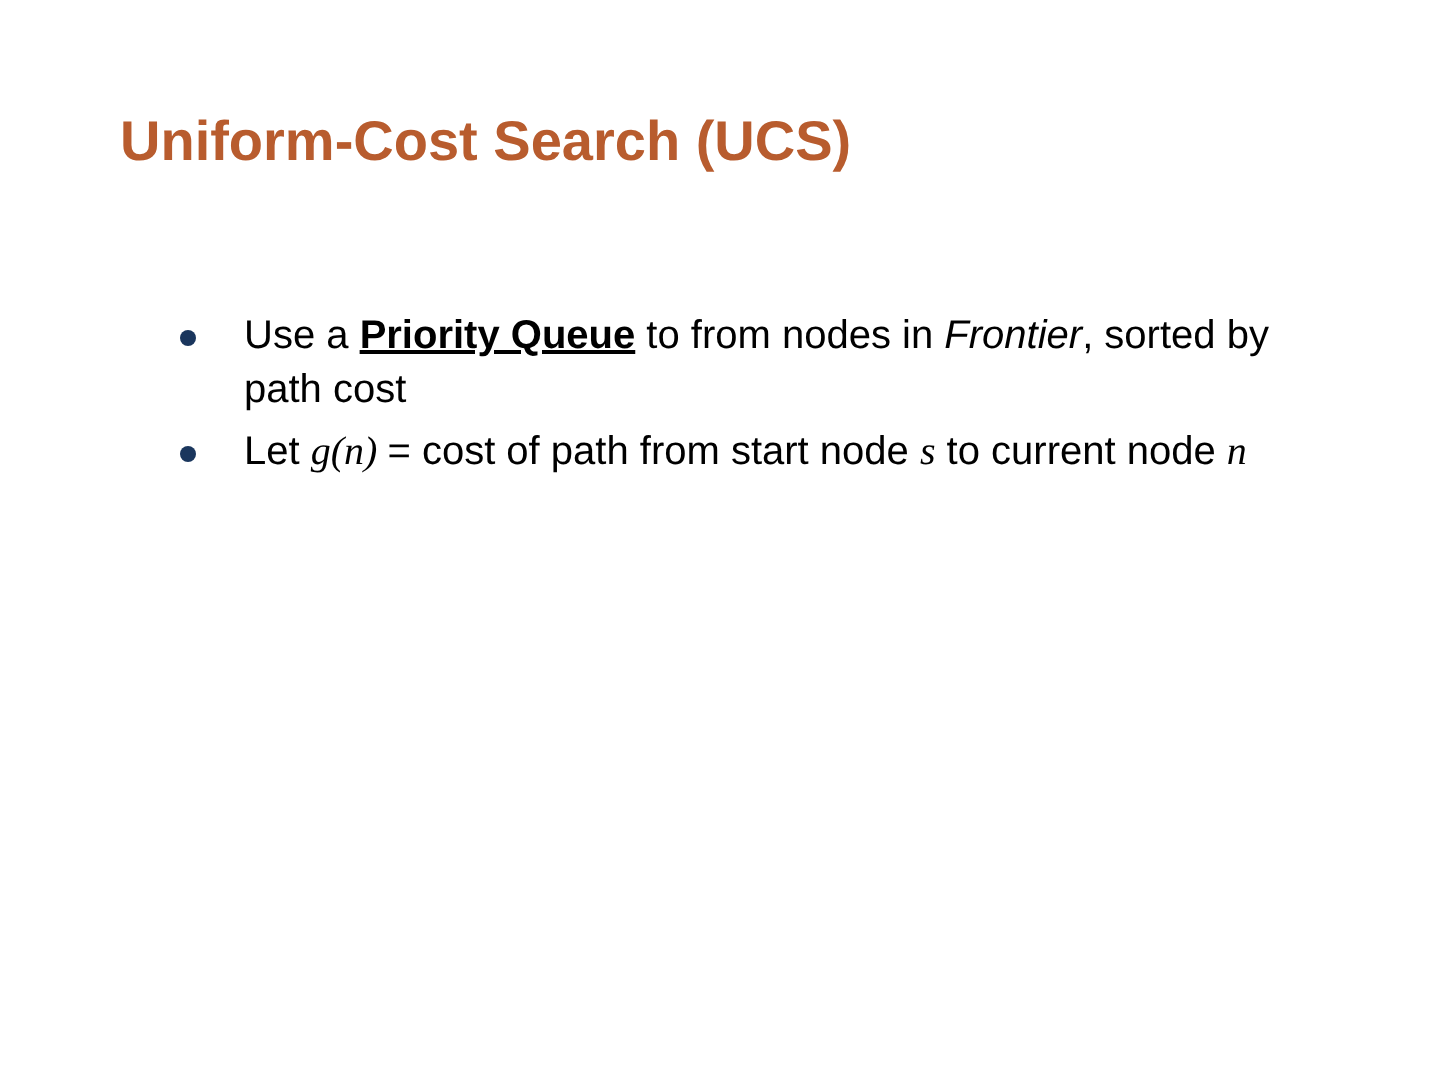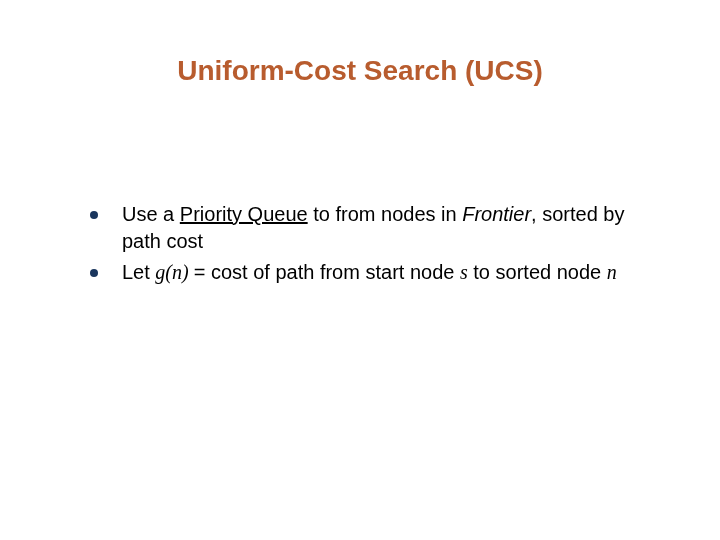--- a/index.html
+++ b/index.html
@@ -8,22 +8,21 @@
       height: 540px;
       background: #fff;
       font-family: Arial, Helvetica, sans-serif;
       padding: 55px 60px 40px 60px;
       color: #000;
     }
     .title {
       font-size: 28px;
       font-weight: bold;
       color: #b85c2e;
-      margin-bottom: 114px;
-      text-align: center;
+      margin-bottom: 68px;
     }
     .bullet-list {
       list-style: none;
       padding-left: 30px;
     }
     .bullet-item {
       display: flex;
       align-items: flex-start;
       margin-bottom: 4px;
       font-size: 20px;
@@ -33,36 +32,36 @@
     .bullet-dot {
       width: 8px;
       height: 8px;
       background: #1a365d;
       border-radius: 50%;
       flex-shrink: 0;
       margin-top: 10px;
       margin-right: 24px;
     }
     .bullet-text { flex: 1; }
-    .bullet-text b { font-weight: normal; }
+    .bullet-text b { font-weight: bold; }
     .bullet-text u { text-decoration: underline; }
     .bullet-text i { font-style: italic; }
     .serif-i { font-family: 'Times New Roman', Times, serif; font-style: italic; }
   </style>
 </head>
 <body>
 
 <h1 class="title">Uniform-Cost Search (UCS)</h1>
 
 <ul class="bullet-list">
   <li class="bullet-item">
     <span class="bullet-dot"></span>
     <span class="bullet-text">
       <span>Use a </span><b><u>Priority Queue</u></b><span> to from nodes in </span><i>Frontier</i><span>, sorted by path cost</span>
     </span>
   </li>
   <li class="bullet-item">
     <span class="bullet-dot"></span>
     <span class="bullet-text">
-      <span>Let </span><span class="serif-i">g</span><span class="serif-i">(</span><span class="serif-i">n</span><span class="serif-i">) </span><span>= cost of path from start node </span><span class="serif-i">s</span><span> to sorted node </span><span class="serif-i">n</span>
+      <span>Let </span><span class="serif-i">g</span><span class="serif-i">(</span><span class="serif-i">n</span><span class="serif-i">) </span><span>= cost of path from start node </span><span class="serif-i">s</span><span> to current node </span><span class="serif-i">n</span>
     </span>
   </li>
 </ul>
 
 </body></html>

